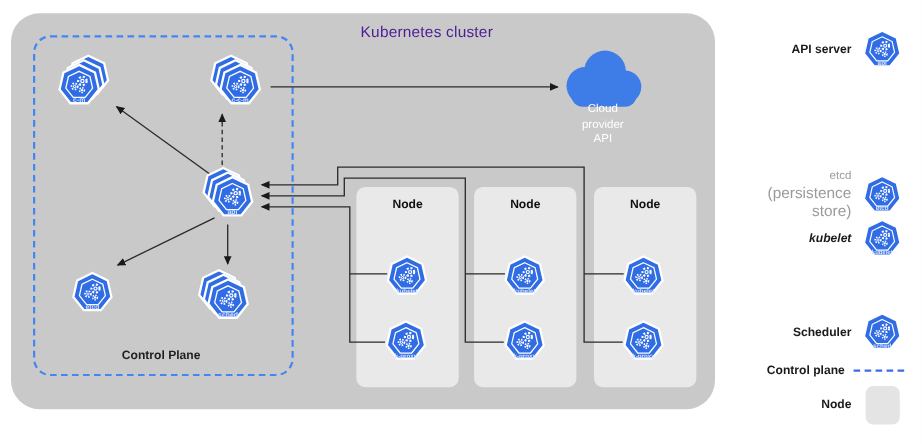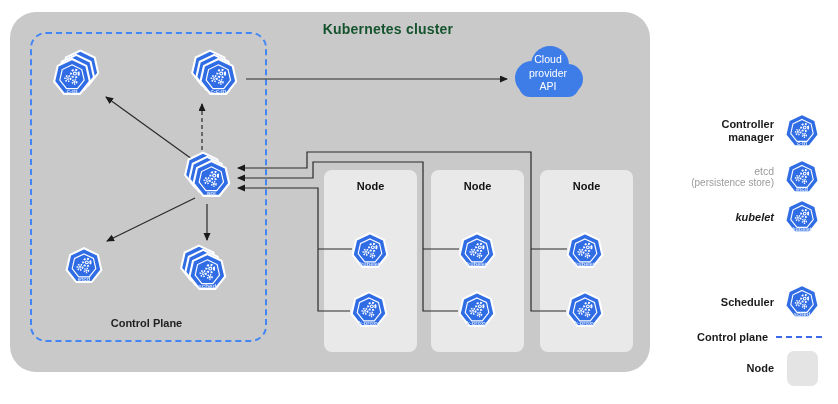--- a/index.html
+++ b/index.html
@@ -1,49 +1,49 @@
 <!DOCTYPE html>
 <html><head>
 <meta charset="utf-8">
 <style>
   html,body{margin:0;padding:0;background:#ffffff;}
   body{width:838px;height:404px;position:relative;font-family:"Liberation Sans","DejaVu Sans",sans-serif;overflow:hidden;}
   .abs{position:absolute;}
 
   
   .cluster{left:10px;top:12px;width:640px;height:360px;background:#c9c9c9;border-radius:26px;z-index:1;}
-  .cluster-title{left:300px;top:21px;width:176px;text-align:center;color:#14532d;font-size:14px;font-weight:bold;letter-spacing:.2px;z-index:4;}
+  .cluster-title{left:300px;top:21px;width:176px;text-align:center;color:#4c1d95;font-size:14px;font-weight:normal;letter-spacing:.2px;z-index:4;}
   .control-plane{left:30px;top:32px;width:233px;height:306px;border:2px dashed #4285f4;border-radius:16px;z-index:2;}
   .cp-label{left:30px;top:317px;width:233px;text-align:center;font-size:11px;font-weight:600;color:#1f1f1f;z-index:4;}
 
   
   .nodebox{top:170px;width:93px;height:182px;background:#e9e9e9;border-radius:8px;z-index:2;}
   .nodebox .nlabel{margin-top:10px;text-align:center;font-size:11px;font-weight:600;color:#111;}
 
   
   #wires{left:0;top:0;z-index:3;pointer-events:none;}
 
   
   .k8icon{z-index:5;line-height:0;}
   .k8icon svg{display:block;}
   .hep{fill:#306ce4;stroke:#ffffff;}
   .glyph-txt{fill:#d6e4ff;font-family:"Liberation Sans",sans-serif;font-weight:bold;}
 
   
   .cloud{left:506px;top:40px;width:84px;height:64px;z-index:4;}
   .cloud-label{left:506px;top:53px;width:84px;text-align:center;color:#fff;font-size:10.5px;line-height:1.3;z-index:5;}
-  .cloud-label .inner{display:inline-block;width:52px;}
+  .cloud-label .inner{display:inline-block;width:52px;margin-top:40px;}
 
   
   .legend{left:660px;top:0;width:178px;height:404px;background:#fff;z-index:2;}
   .lrow{position:absolute;right:16px;width:152px;height:44px;display:flex;align-items:center;justify-content:flex-end;gap:8px;}
   .ltext{flex:1;text-align:right;font-size:11px;font-weight:600;color:#1b1b1b;line-height:1.18;}
   .ltext .note{font-size:9.5px;font-weight:600;font-style:italic;color:#333;}
   .lrow.muted .ltext{color:#9b9b9b;font-weight:400;font-size:10.5px;}
-  .lrow.muted .note{font-style:normal;color:#9b9b9b;font-weight:400;font-size:10px;}
+  .lrow.muted .note{font-style:normal;color:#9b9b9b;font-weight:400;font-size:14px;}
   .lrow.italic .ltext{font-style:italic;}
   .licon{width:40px;display:flex;justify-content:center;line-height:0;}
   .dash-sample{width:46px;border-top:2px dashed #3b6be8;}
   .node-sample{width:31px;height:35px;background:#e4e4e4;border-radius:7px;}
 </style>
 </head>
 <body>
 
 <svg width="0" height="0" style="position:absolute" aria-hidden="true">
   <defs>
@@ -232,32 +232,32 @@
 <div class="abs k8icon" style="left:564px;top:289px">
   <svg width="42" height="42" viewBox="-2 -2 52 52">
     <use href="#hepPath" class="hep" stroke-width="2.5"></use>
       <use href="#gearSet"></use>
     <text x="24" y="42.6" text-anchor="middle" font-size="7" class="glyph-txt">k-proxy</text>
   </svg>
 </div>
 
 <div class="abs legend">
 
-
-
-  <div class="lrow" style="top:109px">
-    <div class="ltext" style="max-width:90px;margin-left:auto">Controller manager</div>
+  <div class="lrow" style="top:23px">
+    <div class="ltext">API server</div>
     <div class="licon">
       <svg width="40" height="40" viewBox="-2 -2 52 52">
         <use href="#hepPath" class="hep" stroke-width="2.5"></use>
           <use href="#gearSet"></use>
-        <text x="24" y="42.6" text-anchor="middle" font-size="7.5" class="glyph-txt">c-m</text>
+        <text x="24" y="42.6" text-anchor="middle" font-size="7.5" class="glyph-txt">api</text>
       </svg>
     </div>
   </div>
+
+
 
   <div class="lrow muted" style="top:155px">
     <div class="ltext">
       <div>etcd</div>
       <div class="note">(persistence store)</div>
     </div>
     <div class="licon">
       <svg width="40" height="40" viewBox="-2 -2 52 52">
         <use href="#hepPath" class="hep" stroke-width="2.5"></use>
           <use href="#gearSet"></use>

